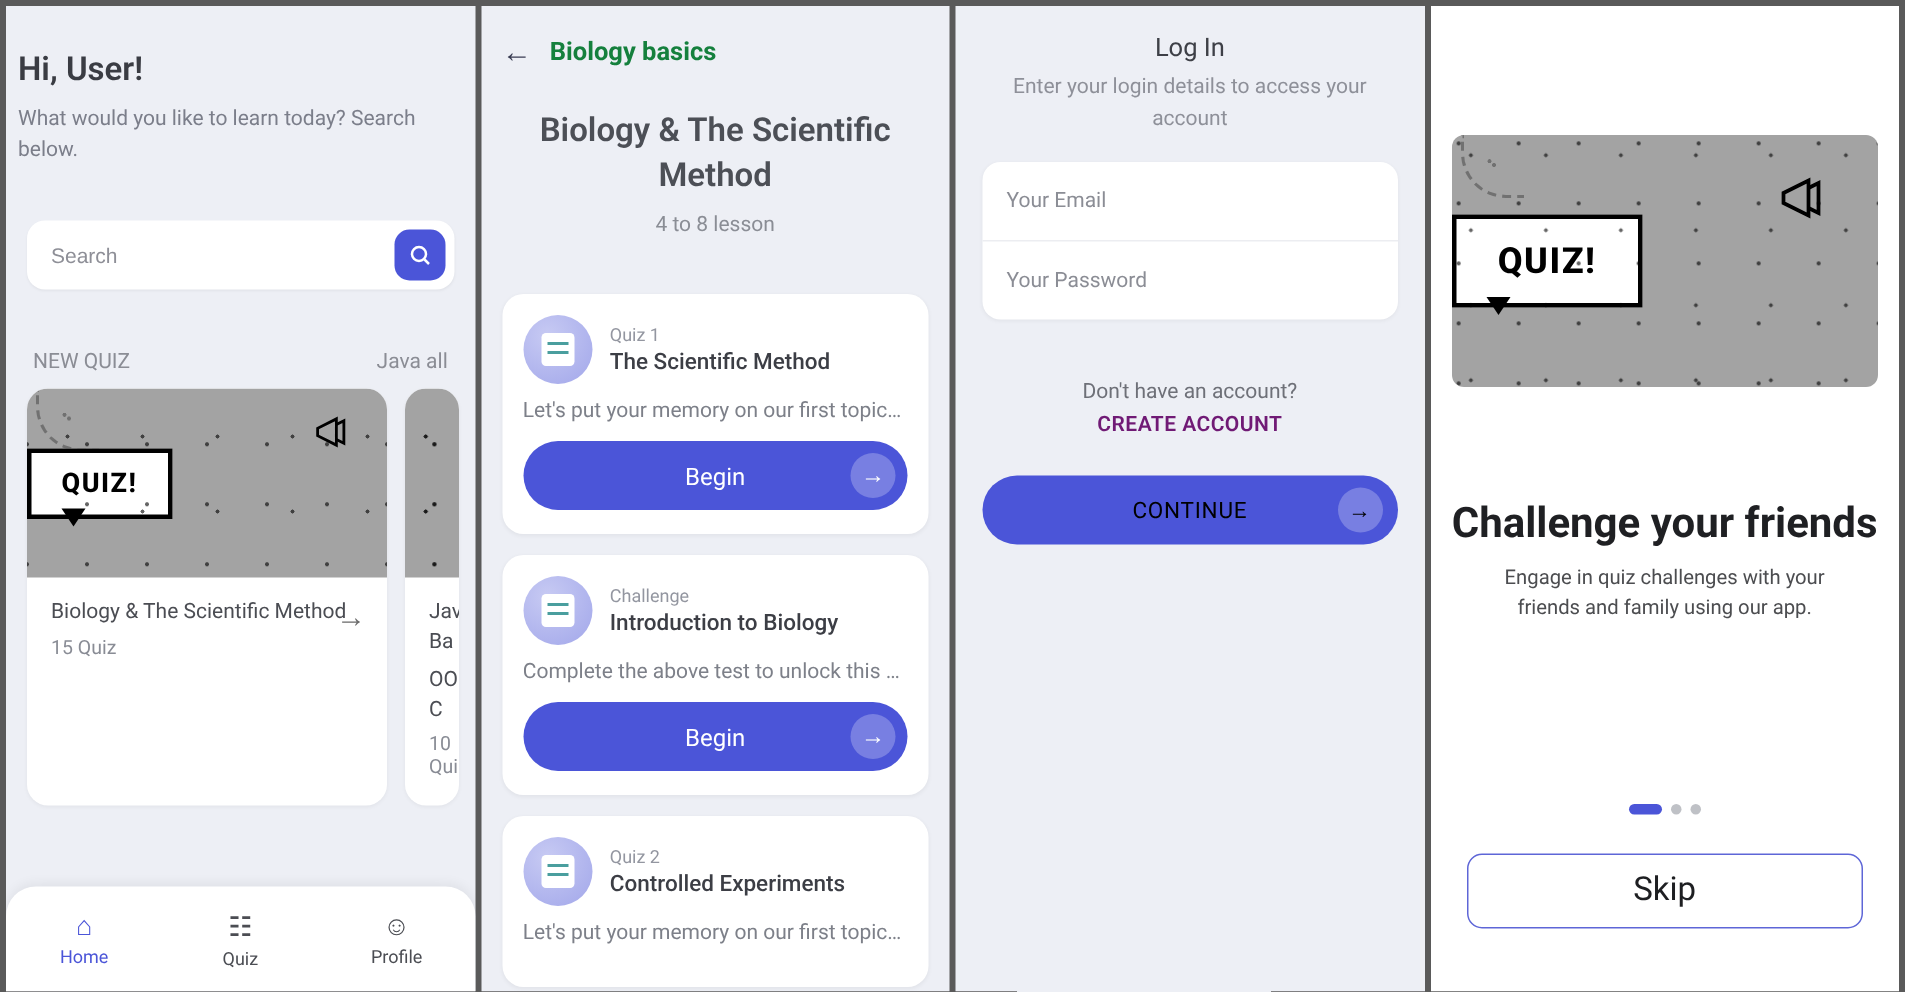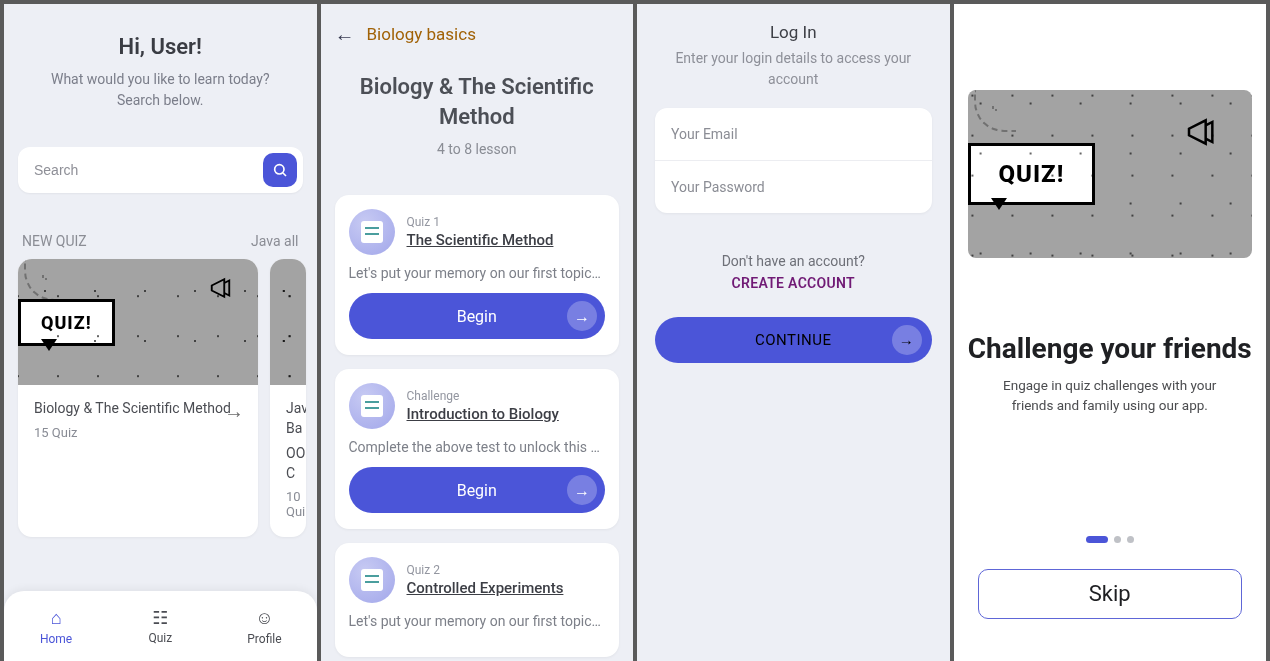--- a/index.html
+++ b/index.html
@@ -17,21 +17,21 @@
     background: #edeff5;
     flex: 1;
     height: 657px;
     position: relative;
     overflow: hidden;
     display: flex;
     flex-direction: column;
   }
 
   
-  .s1-header { text-align: center; padding: 30px 36px 20px; }
+  .s1-header { text-align: left; padding: 30px 8px 20px; }
   .s1-hi { font-size: 22px; font-weight: 600; color: #3a3c43; margin-bottom: 10px; }
   .s1-sub { color: #7b7e8a; font-size: 14px; line-height: 1.5; }
   .s1-searchwrap { padding: 16px 14px; }
   .s1-searchrow {
     background: #fff; border-radius: 12px; display: flex; align-items: center;
     padding: 6px 6px 6px 16px; box-shadow: 0 1px 2px rgba(0,0,0,.05);
   }
   .s1-searchinput {
     flex: 1; border: none; outline: none; font-size: 14px; color: #555;
     background: transparent;
@@ -80,42 +80,42 @@
     flex: 1; display: flex; flex-direction: column; align-items: center; justify-content: center;
     font-size: 12px; color: #4b4d53; gap: 3px;
   }
   .s1-navitem.active { color: #4b55d8; }
   .s1-navicon { font-size: 18px; }
 
   
   .s2 { background: #edeff5; }
   .s2-top { display: flex; align-items: center; gap: 12px; padding: 18px 14px 8px; }
   .s2-back { font-size: 20px; color: #383b51; }
-  .s2-toptitle { font-size: 17px; font-weight: 400; color: #a16207; }
+  .s2-toptitle { font-size: 17px; font-weight: 700; color: #15803d; }
   .s2-hero { text-align: center; padding: 18px 20px 22px; }
   .s2-htitle { font-size: 22px; font-weight: 600; color: #4c4f56; line-height: 1.35; }
   .s2-hsub { font-size: 14px; color: #8a8d95; margin-top: 10px; }
   .s2-list { padding: 16px 14px; display: flex; flex-direction: column; gap: 14px; overflow: hidden;}
   .lesson-card { background: #fff; border-radius: 14px; padding: 14px 14px 16px; box-shadow: 0 1px 3px rgba(0,0,0,.05);}
   .lesson-head { display: flex; align-items: center; gap: 12px; margin-bottom: 10px; }
   .lesson-iconwrap {
     width: 46px; height: 46px; border-radius: 50%;
     background: radial-gradient(circle at 35% 30%, #c7caf3, #a2a7ea);
     display: flex; align-items: center; justify-content: center;
   }
   .lesson-docicon {
     width: 22px; height: 22px; background:#fff; border-radius:3px; position:relative;
   }
   .lesson-docicon::before, .lesson-docicon::after {
     content:''; position:absolute; left:4px; right:4px; height:2px; background:#4a9e9e;
   }
   .lesson-docicon::before { top:6px; }
   .lesson-docicon::after { top:12px; }
   .lesson-meta { font-size: 12px; color: #9396a0; }
-  .lesson-title { font-size: 15px; color: #3c3e45; font-weight: 500; margin-top: 2px; text-decoration: underline;}
+  .lesson-title { font-size: 15px; color: #3c3e45; font-weight: 500; margin-top: 2px;}
   .lesson-desc { font-size: 14px; color: #7d8089; white-space: nowrap; overflow: hidden; text-overflow: ellipsis; margin-bottom: 12px;}
   .lesson-btn {
     background: #4b55d8; color: #fff; border-radius: 30px; height: 46px;
     display: flex; align-items: center; justify-content: center; position: relative;
     font-size: 16px;
   }
   .lesson-btn .circ {
     position: absolute; right: 8px; width: 30px; height: 30px; border-radius: 50%;
     background: rgba(255,255,255,.25); display:flex; align-items:center; justify-content:center;
     color:#fff; font-size:16px;

